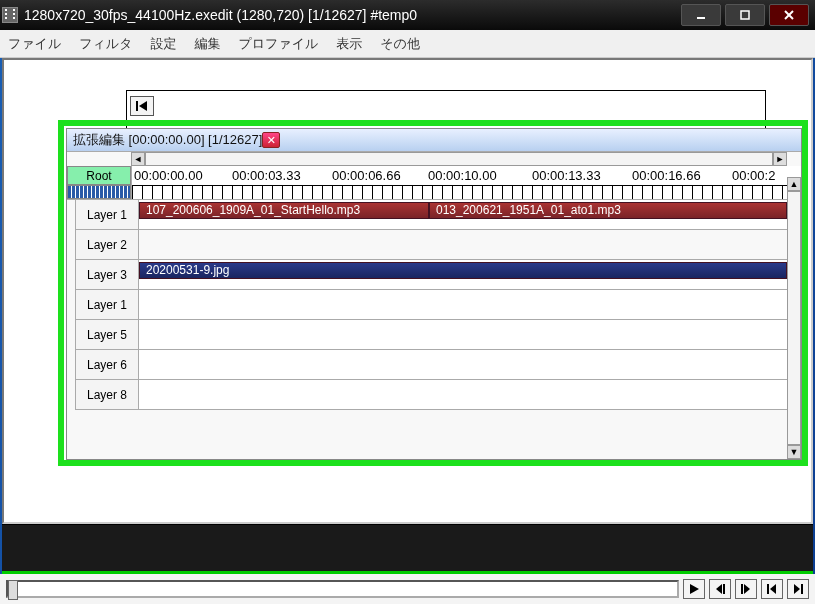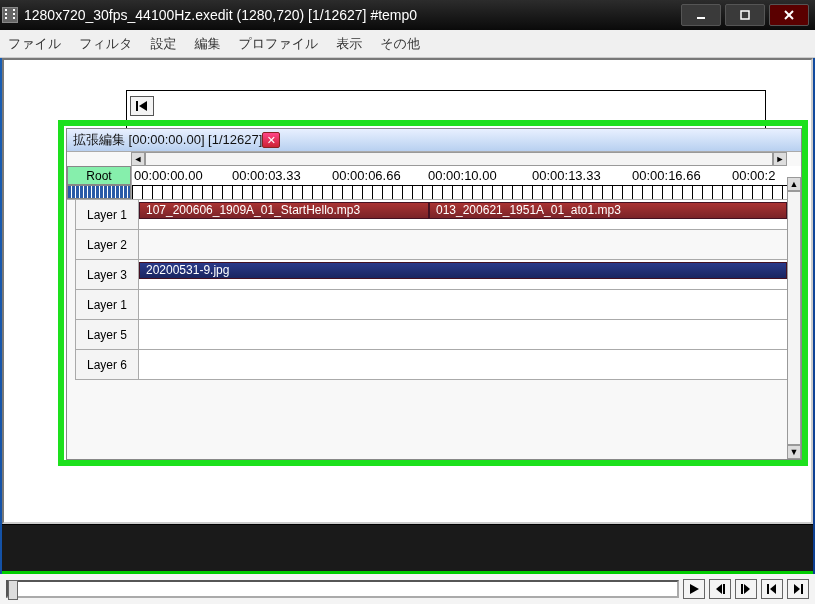--- a/index.html
+++ b/index.html
@@ -166,20 +166,24 @@
           <div class="layer-track"></div>
         </div>
         <div class="layer-row">
           <div class="layer-label">Layer 5</div>
           <div class="layer-track"></div>
         </div>
         <div class="layer-row">
           <div class="layer-label">Layer 6</div>
           <div class="layer-track"></div>
         </div>
+        <div class="layer-row">
+          <div class="layer-label">Layer 8</div>
+          <div class="layer-track"></div>
+        </div>
 
         <div class="vscroll">
           <div class="arrow">▲</div>
           <div class="track"></div>
           <div class="arrow">▼</div>
         </div>
 
       </div>
     </div>
   </div>

